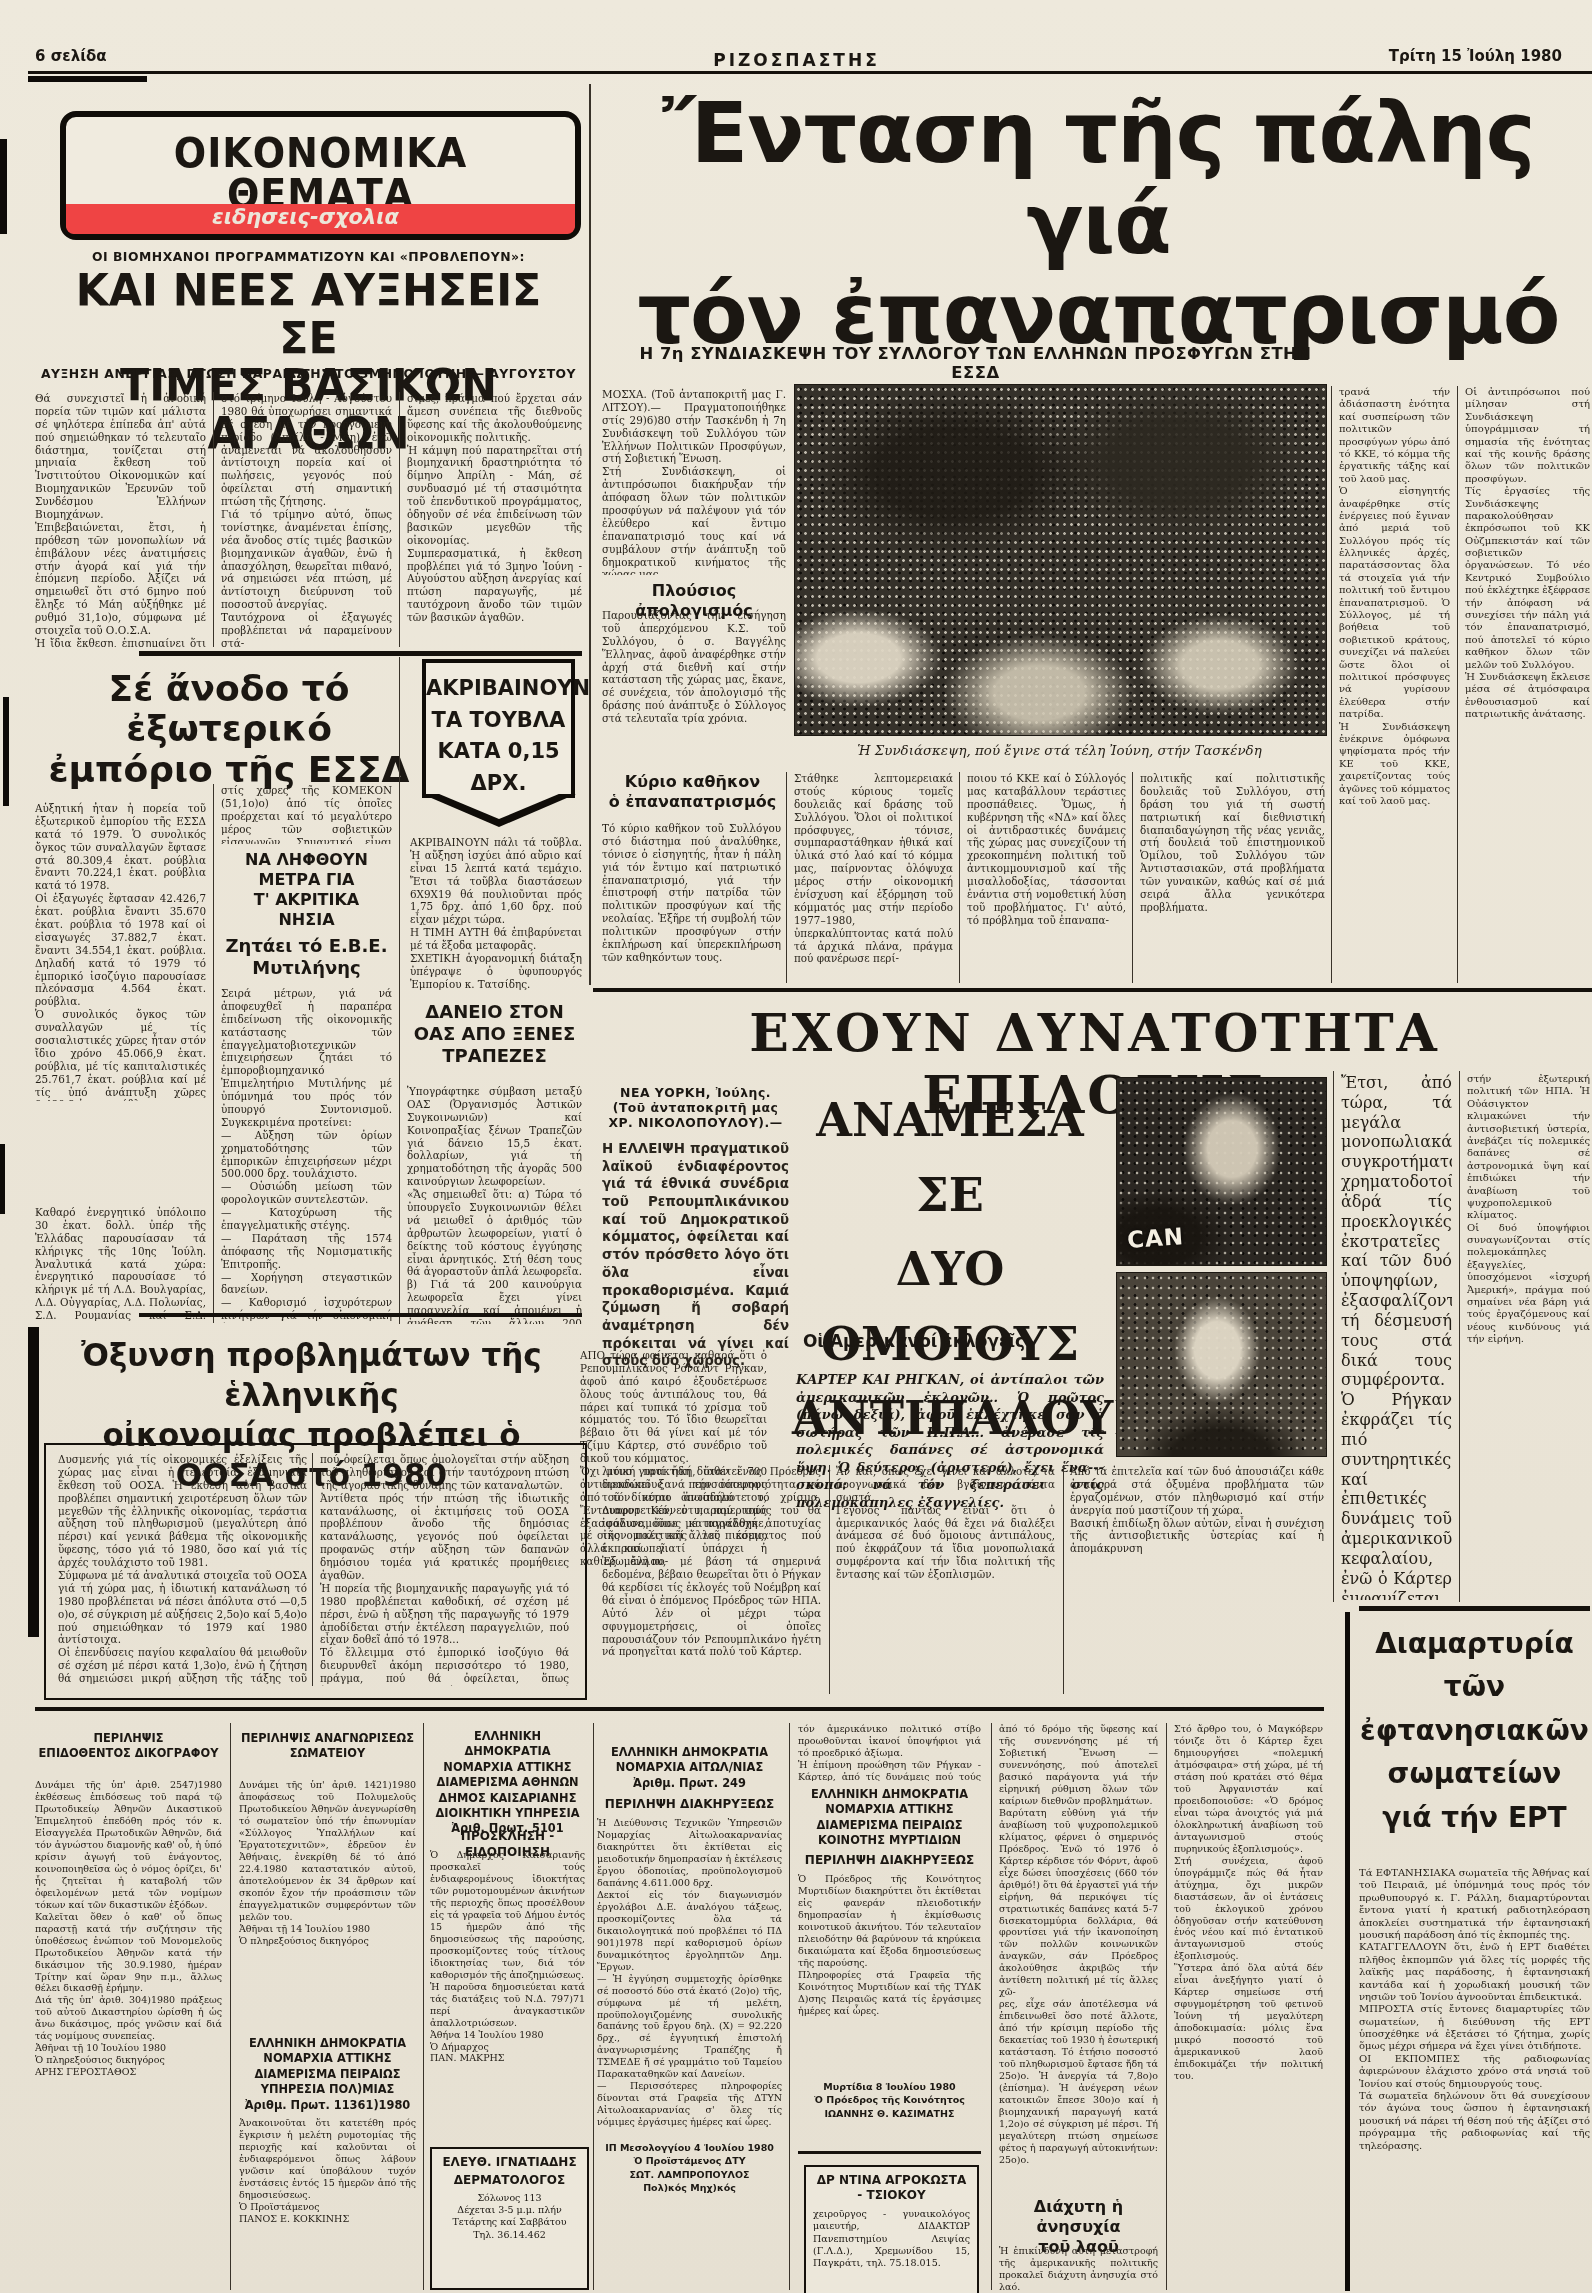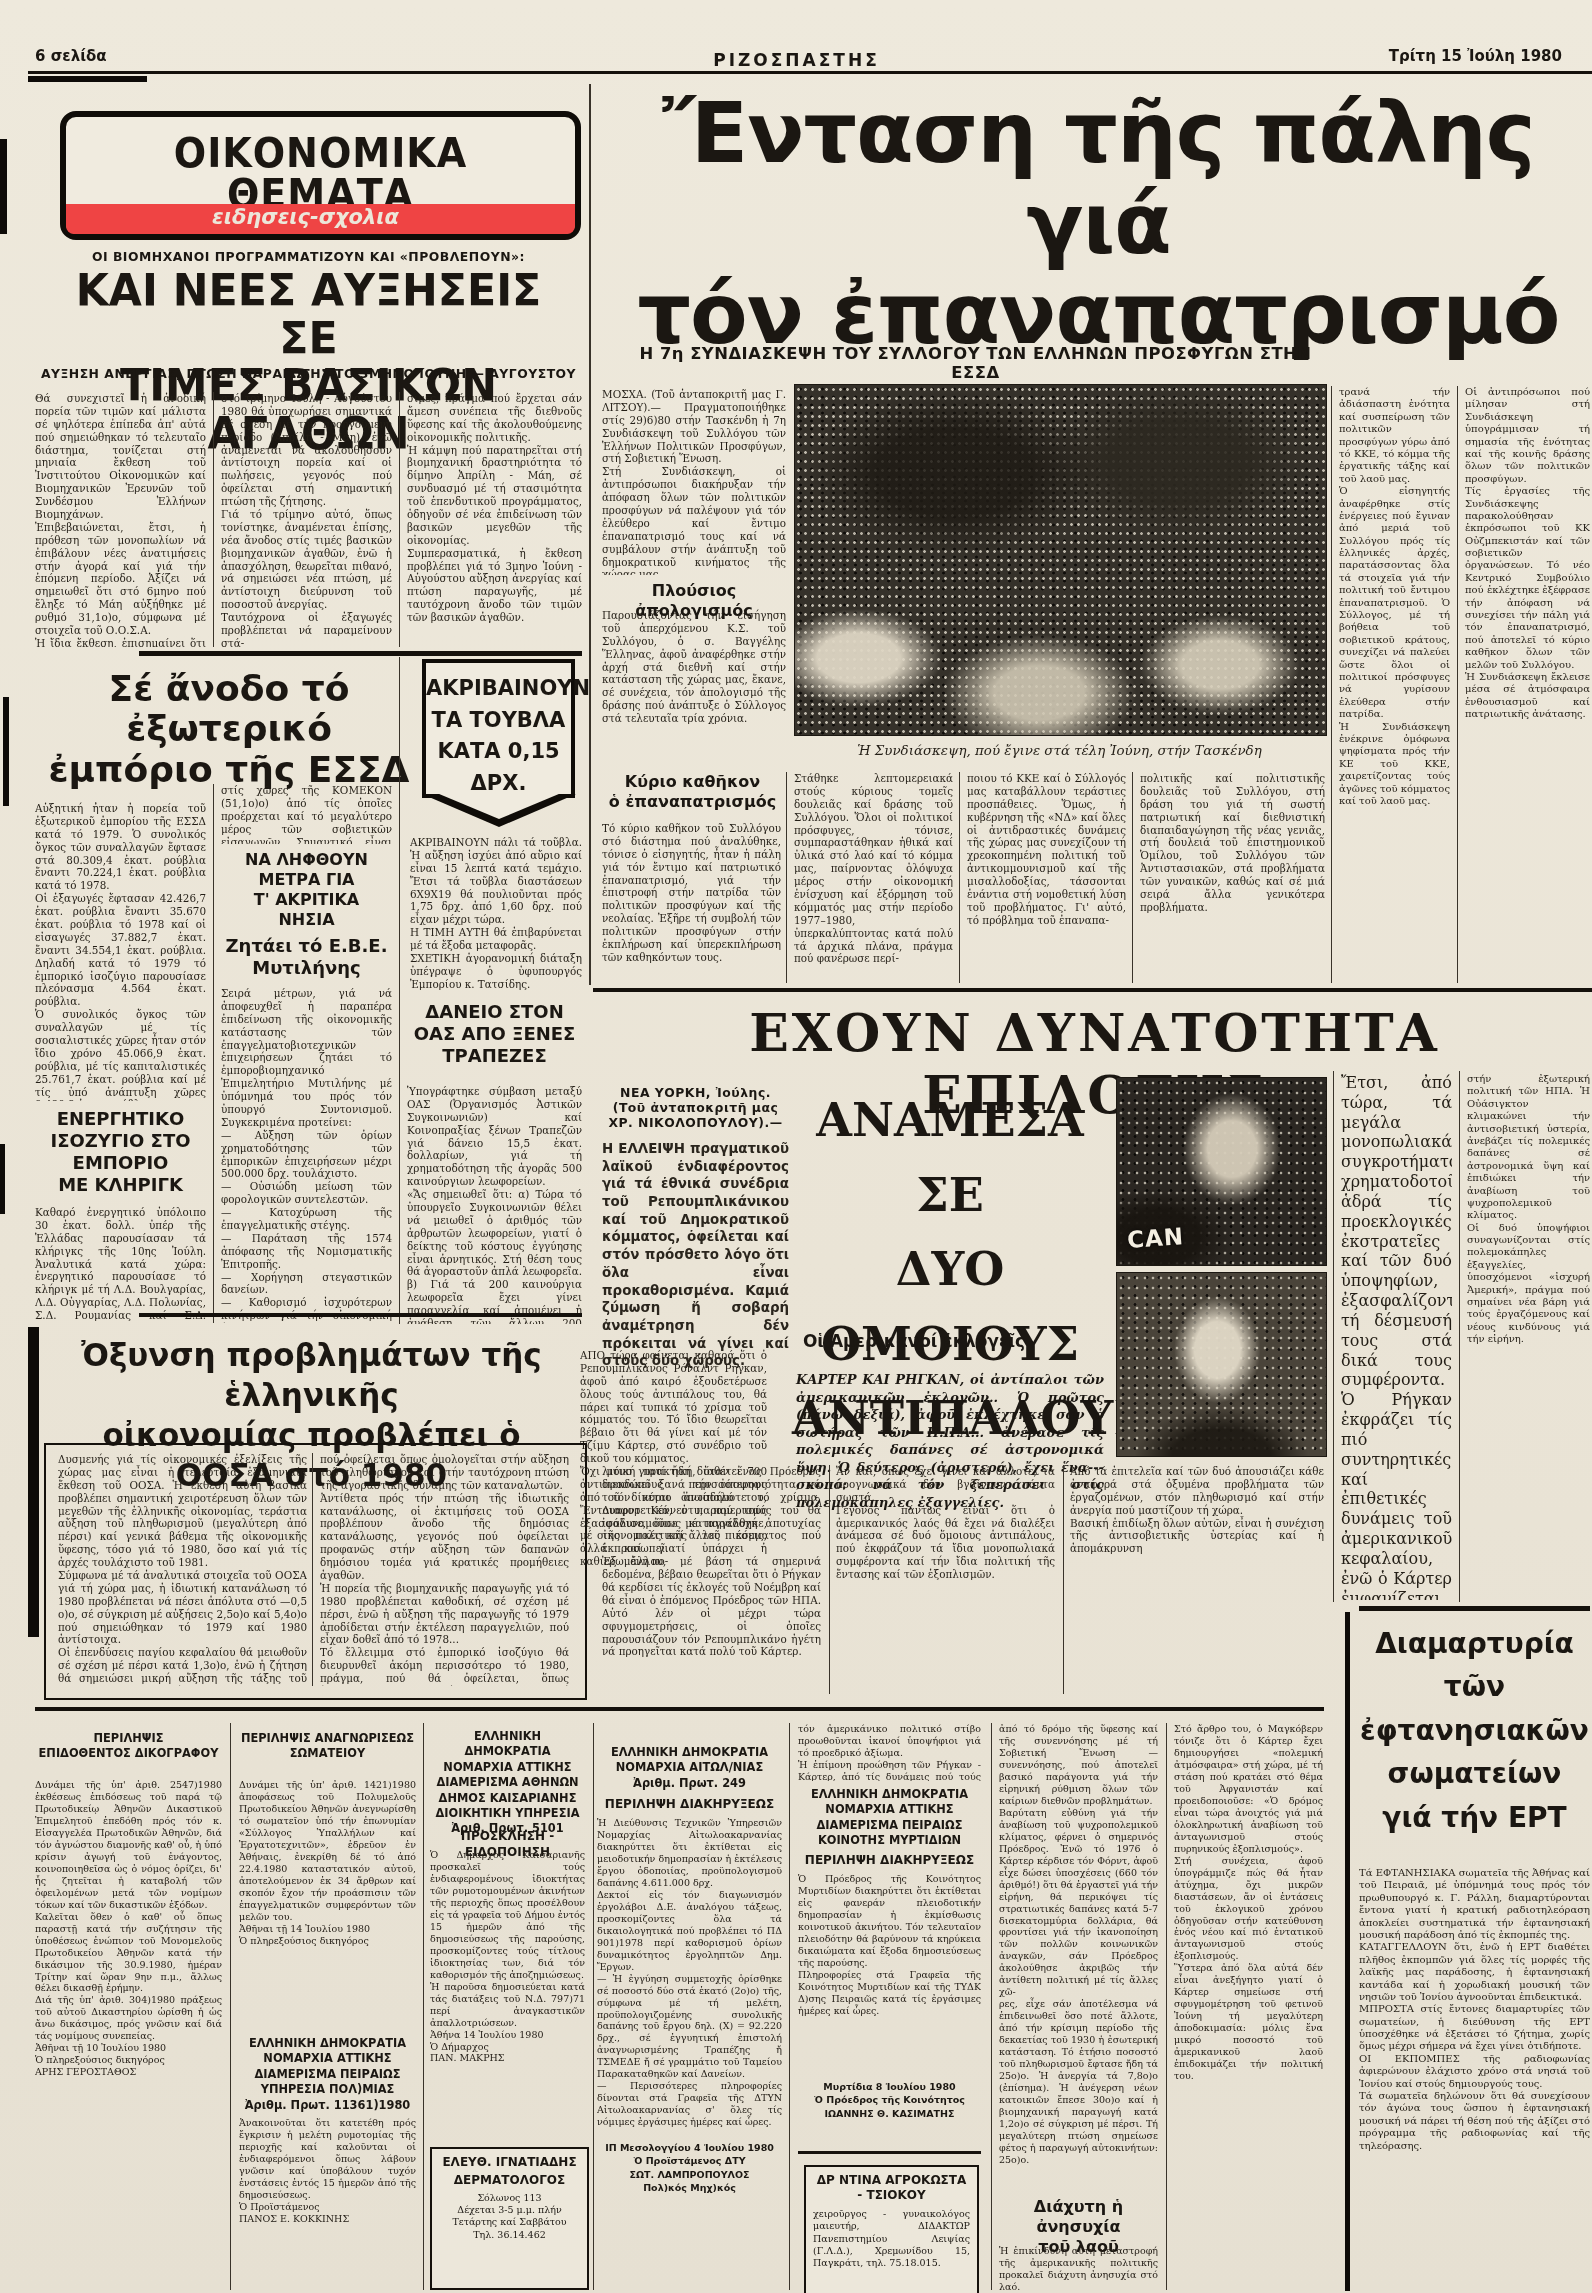--- a/index.html
+++ b/index.html
@@ -114,24 +114,20 @@
   <div class="abs sec-hl ctr pre" style="left:36px;top:669px;width:386px;text-align:center;">Σέ ἄνοδο τό ἐξωτερικό
 ἐμπόριο τῆς ΕΣΣΔ</div>
   <div class="abs body-txt" style="left:35px;top:802px;width:171px;height:299px;">Αὐξητική ἦταν ἡ πορεία τοῦ ἐξωτερικοῦ ἐμπορίου τῆς ΕΣΣΔ κατά τό 1979. Ὁ συνολικός ὄγκος τῶν συναλλαγῶν ἔφτασε στά 80.309,4 ἑκατ. ρούβλια ἔναντι 70.224,1 ἑκατ. ρούβλια κατά τό 1978.
 Οἱ ἐξαγωγές ἔφτασαν 42.426,7 ἑκατ. ρούβλια ἔναντι 35.670 ἑκατ. ρούβλια τό 1978 καί οἱ εἰσαγωγές 37.882,7 ἑκατ. ἔναντι 34.554,1 ἑκατ. ρούβλια. Δηλαδή κατά τό 1979 τό ἐμπορικό ἰσοζύγιο παρουσίασε πλεόνασμα 4.564 ἑκατ. ρούβλια.
 Ὁ συνολικός ὄγκος τῶν συναλλαγῶν μέ τίς σοσιαλιστικές χῶρες ἦταν στόν ἴδιο χρόνο 45.066,9 ἑκατ. ρούβλια, μέ τίς καπιταλιστικές 25.761,7 ἑκατ. ρούβλια καί μέ τίς ὑπό ἀνάπτυξη χῶρες 9.480,8 ἑκατ. ρούβλια.
 Ἔτσι, μέ βάση τά στοιχεῖα αὐτά ὁ ὄγκος τῶν ἐξαγωγῶν αὐξήθηκε κατά 18,9ο)ο καί τῶν εἰσαγωγῶν κατά 9,6ο)ο. Τό μεγαλύτερο μέρος τῶν σοβιετικῶν ἐξαγωγῶν κατευθύνεται</div>
   <div class="abs body-txt" style="left:221px;top:784px;width:171px;height:60px;">στίς χῶρες τῆς ΚΟΜΕΚΟΝ (51,1ο)ο) ἀπό τίς ὁποῖες προέρχεται καί τό μεγαλύτερο μέρος τῶν σοβιετικῶν εἰσαγωγῶν. Σημαντικό εἶναι καί τό ποσοστό τῶν συναλλαγῶν μέ τίς χῶρες τῆς Δυτικῆς Εὐρώπης: ἐπί τοῦ συνόλου τῶν σοβιετικῶν προϊόντων 52,6%.</div>
   <div class="abs vrule" style="left:213px;top:784px;height:539px;"></div>
   <div class="abs vrule" style="left:399px;top:657px;height:667px;"></div>
 
-  <div class="abs mini-hl ctr pre" style="left:35px;top:1108px;width:171px;">ΕΝΕΡΓΗΤΙΚΟ
-ΙΣΟΖΥΓΙΟ ΣΤΟ
-ΕΜΠΟΡΙΟ
-ΜΕ ΚΛΗΡΙΓΚ</div>
   <div class="abs body-txt" style="left:35px;top:1206px;width:171px;height:117px;">Καθαρό ἐνεργητικό ὑπόλοιπο 30 ἑκατ. δολλ. ὑπέρ τῆς Ἑλλάδας παρουσίασαν τά κλήριγκς τῆς 10ης Ἰούλη. Ἀναλυτικά κατά χώρα: ἐνεργητικό παρουσίασε τό κλήριγκ μέ τή Λ.Δ. Βουλγαρίας, Λ.Δ. Οὑγγαρίας, Λ.Δ. Πολωνίας, Σ.Δ. Ρουμανίας καί Σ.Δ. Τσεχοσλοβακίας. Παθητικό ἐμφάνισε τό κλήριγκ μέ τή Λ.Δ. Ἀλβανίας, τή Λ.Δ. Κίνας καί τήν Πορτογαλία.</div>
 
   <div class="abs mini-hl2 ctr pre" style="left:221px;top:850px;width:171px;">ΝΑ ΛΗΦΘΟΥΝ
 ΜΕΤΡΑ ΓΙΑ
 Τ' ΑΚΡΙΤΙΚΑ
 ΝΗΣΙΑ</div>
   <div class="abs mini-hl ctr pre" style="left:221px;top:935px;width:171px;">Ζητάει τό Ε.Β.Ε.
 Μυτιλήνης</div>
   <div class="abs body-txt" style="left:221px;top:987px;width:171px;height:336px;">Σειρά μέτρων, γιά νά ἀποφευχθεῖ ἡ παραπέρα ἐπιδείνωση τῆς οἰκονομικῆς κατάστασης τῶν ἐπαγγελματοβιοτεχνικῶν ἐπιχειρήσεων ζητάει τό ἐμποροβιομηχανικό Ἐπιμελητήριο Μυτιλήνης μέ ὑπόμνημά του πρός τόν ὑπουργό Συντονισμοῦ. Συγκεκριμένα προτείνει:
 — Αὔξηση τῶν ὁρίων χρηματοδότησης τῶν ἐμπορικῶν ἐπιχειρήσεων μέχρι 500.000 δρχ. τουλάχιστο.

